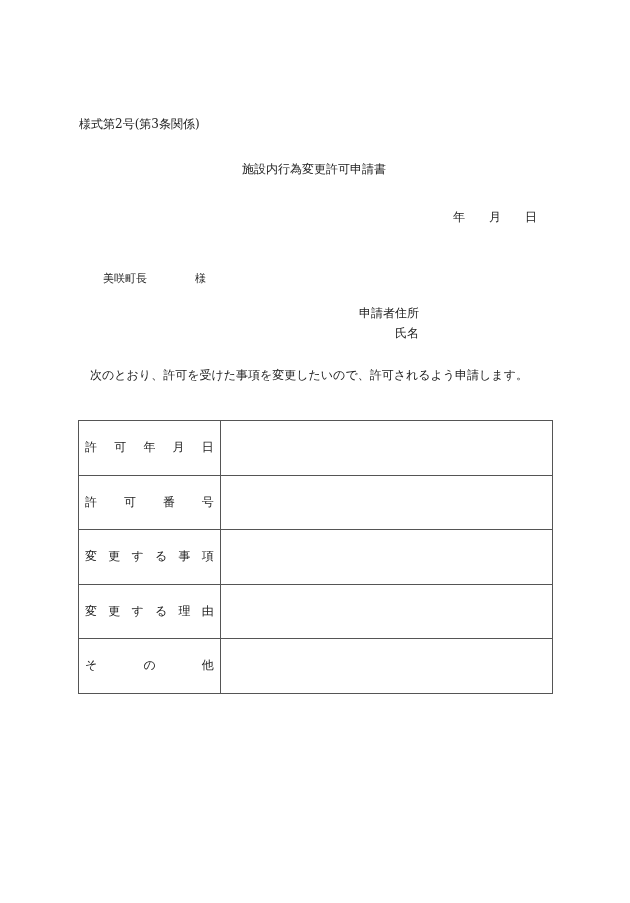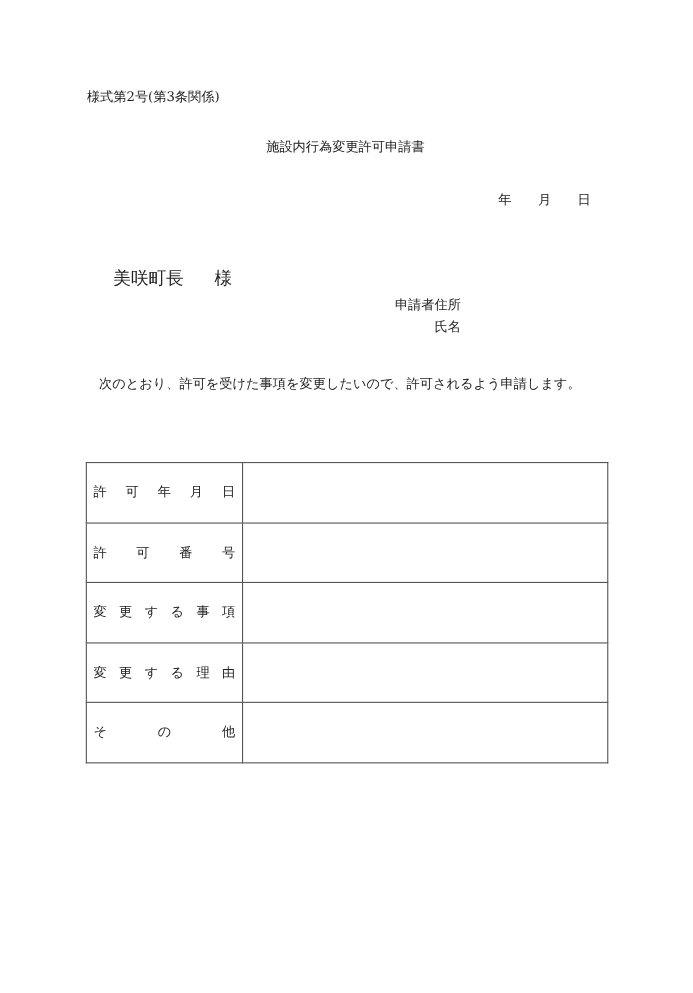--- a/index.html
+++ b/index.html
@@ -4,34 +4,34 @@
   <style>
     * { margin: 0; padding: 0; box-sizing: border-box; }
     html, body { width: 630px; height: 903px; background: #ffffff; }
     body {
       position: relative;
       font-family: "DejaVu Serif", "Liberation Serif", serif;
       color: #222222;
       font-size: 12px;
       overflow: hidden;
     }
-    .abs { position: absolute; white-space: nowrap; line-height: 14px; }
+    .abs { position: absolute; white-space: nowrap; line-height: 14px; margin-top: 36px; }
     .form-number { left: 79px; top: 81px; font-size: 12px; }
     .doc-title { left: 242px; top: 126px; font-size: 12px; letter-spacing: 0px; }
     .date-line { left: 453px; top: 174px; font-size: 12px; display: flex; }
     .date-line span { display: inline-block; }
     .date-year { width: 36px; }
     .date-month { width: 36px; }
-    .addressee { left: 103px; top: 246px; font-size: 16px; display: flex; }
+    .addressee { left: 103px; top: 236px; font-size: 11px; display: flex; }
     .addressee-name { width: 92px; }
     .applicant { left: 347px; top: 267px; font-size: 12px; }
     .applicant-row { display: flex; height: 20px; align-items: center; }
     .applicant-label { width 0; display:inline-block; width: 48px; text-align: right; }
     .applicant-field { display: inline-block; text-align: right; }
-    .body-text { left: 90px; top: 342px; font-size: 12px; }
+    .body-text { left: 90px; top: 332px; font-size: 12px; }
 
     .form-table {
       position: absolute;
       left: 78px; top: 420px;
       width: 475px;
       border-collapse: collapse;
       border: 1px solid #555555;
     }
     .form-table td {
       border: 1px solid #555555;

